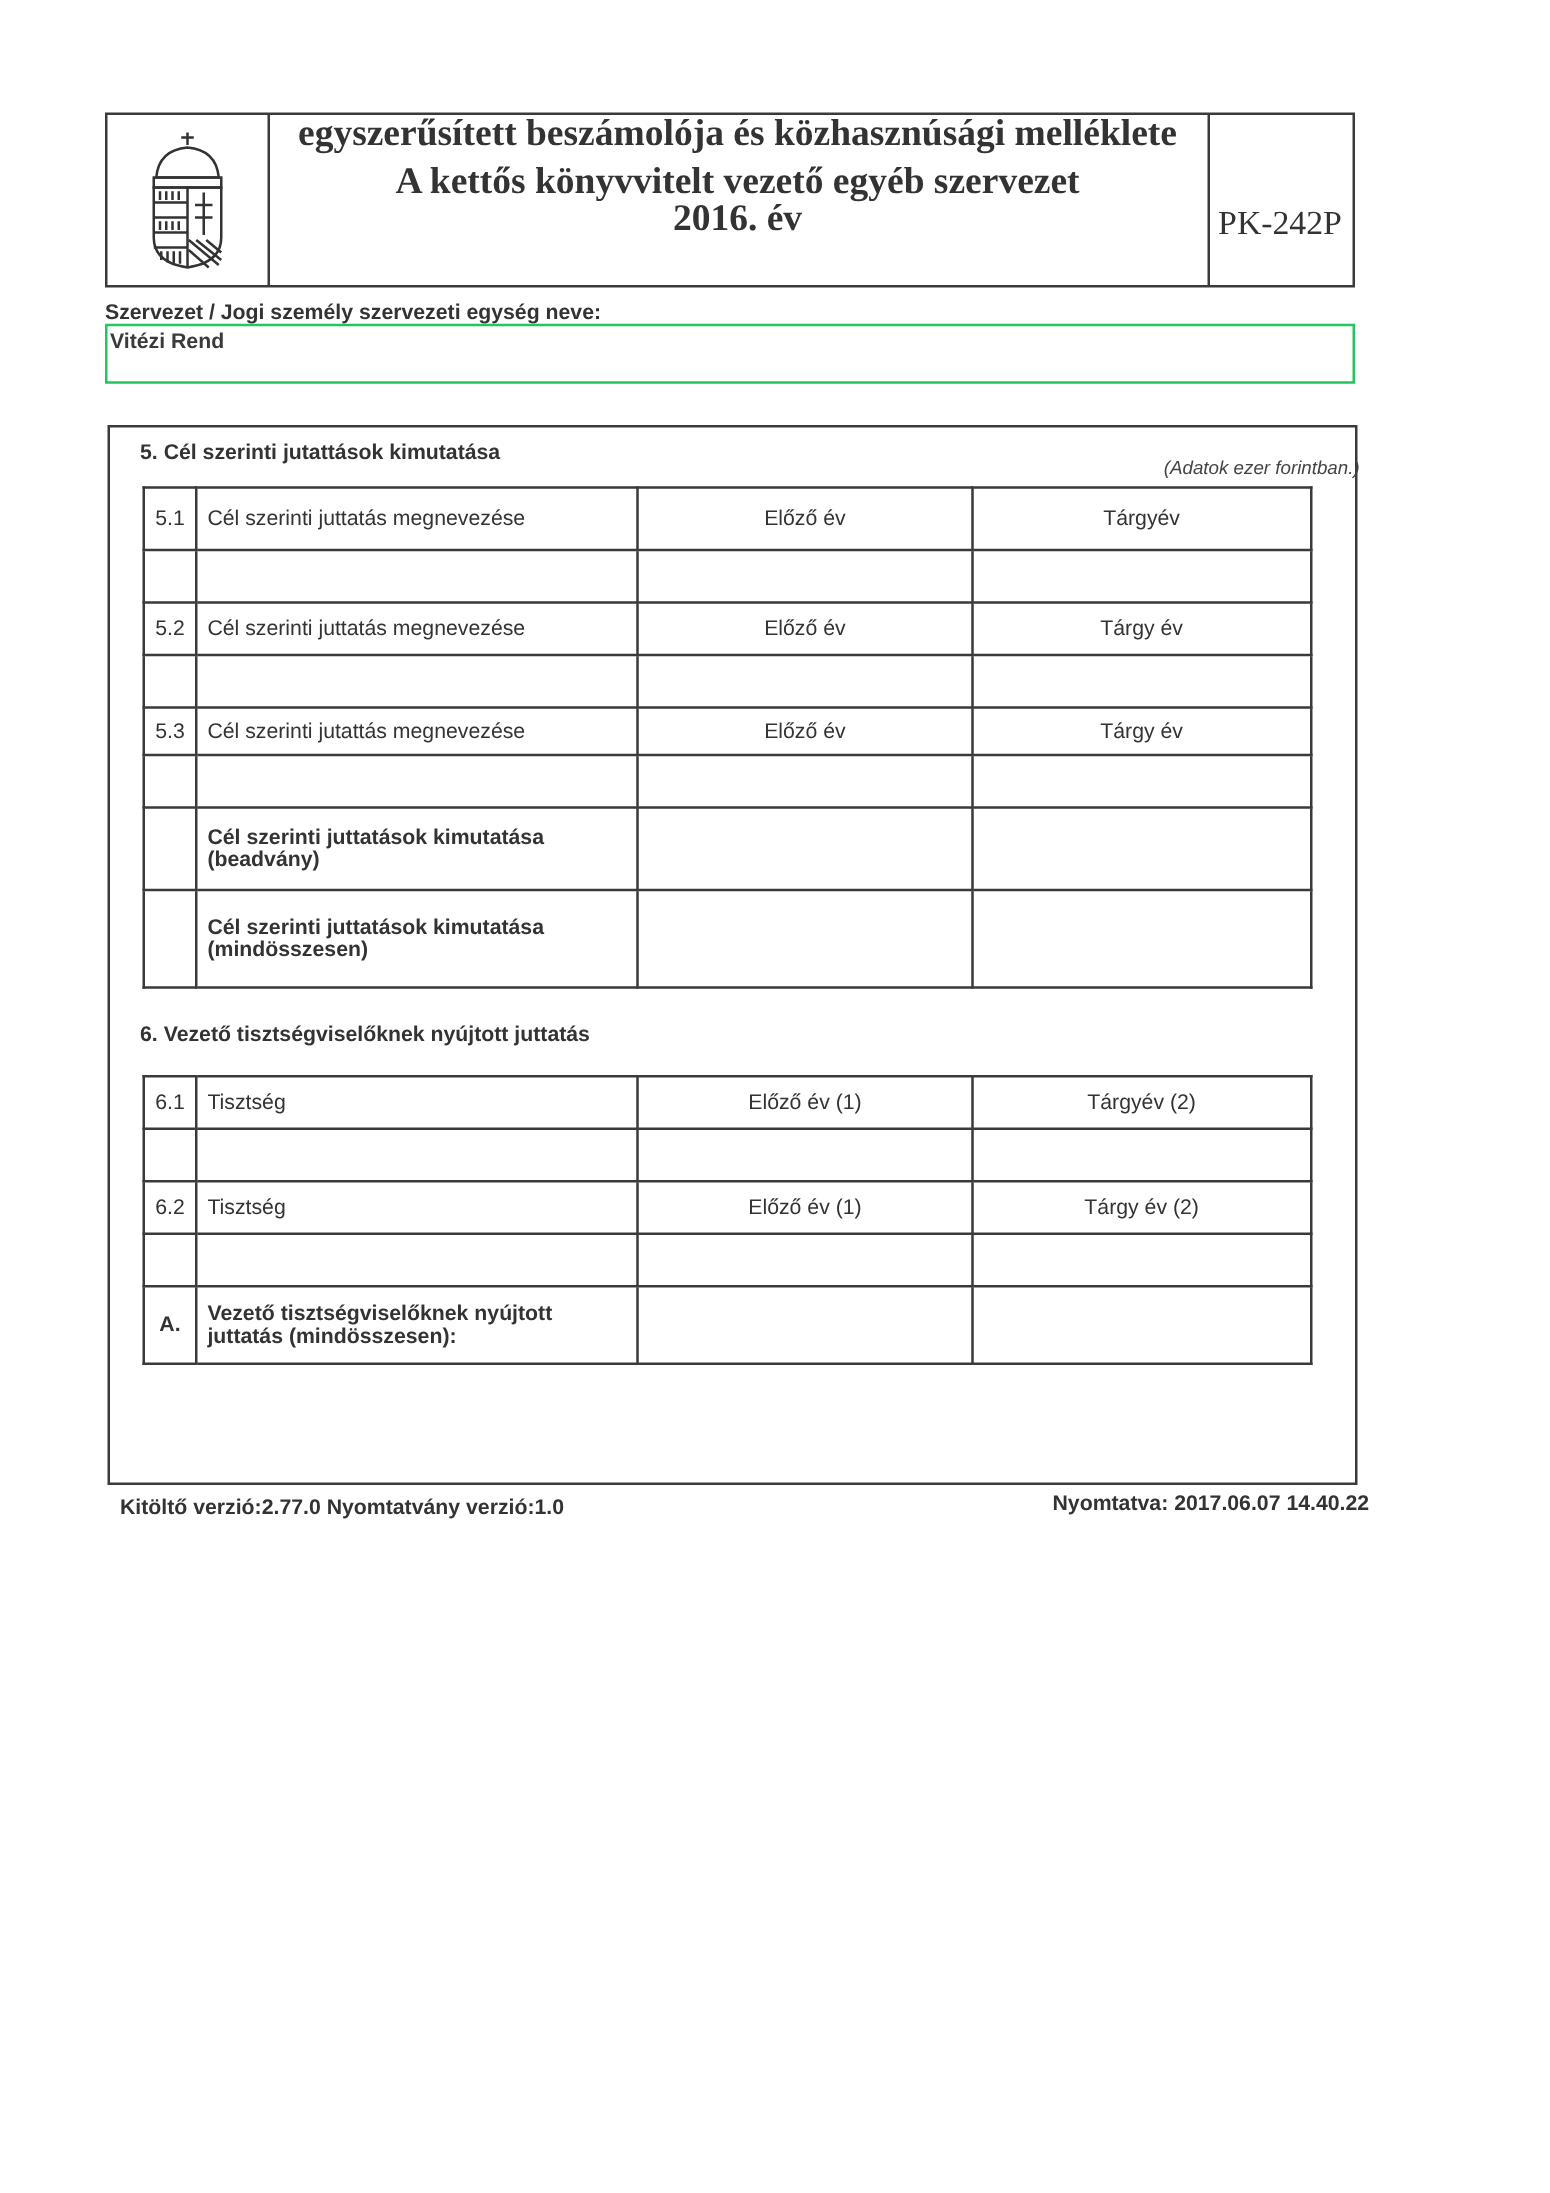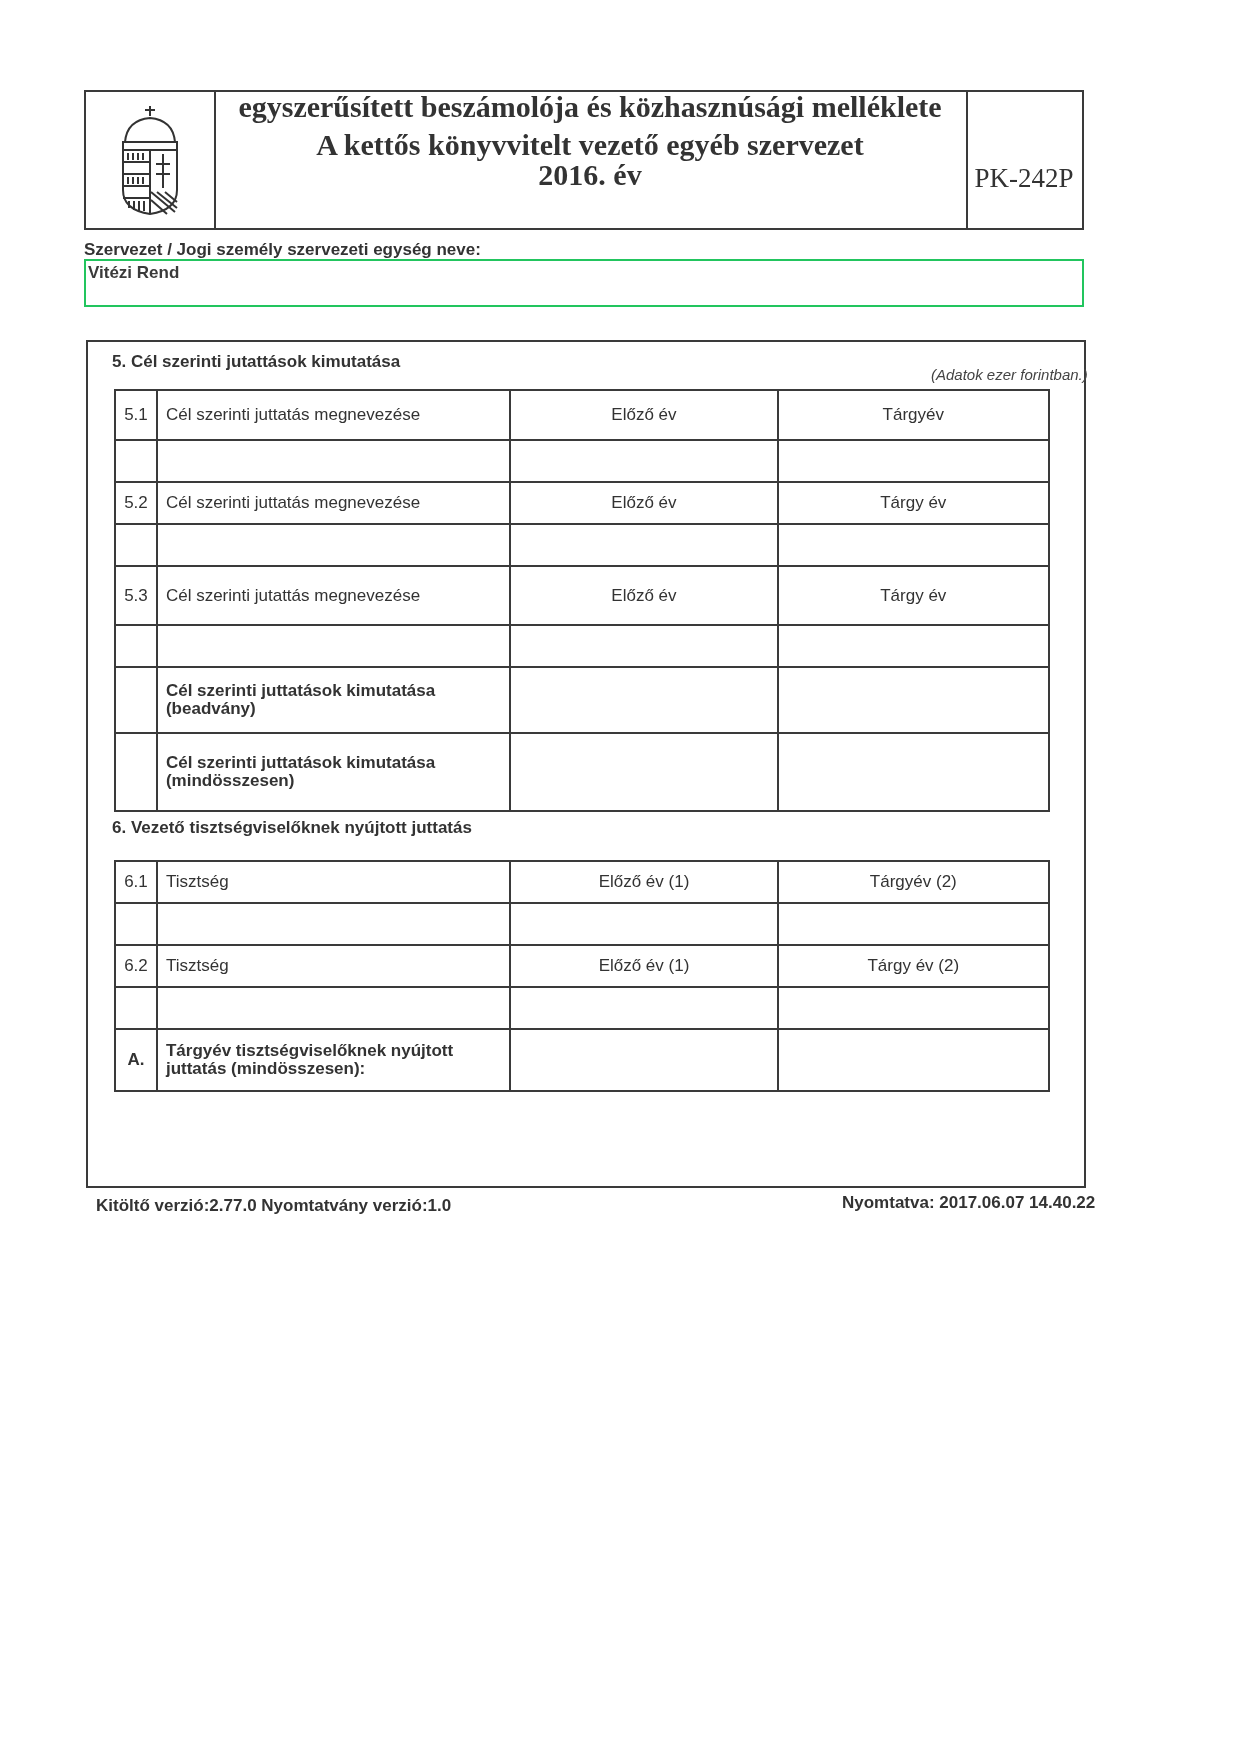--- a/index.html
+++ b/index.html
@@ -105,21 +105,21 @@
     <td class="lbl">Cél szerinti juttatás megnevezése</td>
     <td class="ctr">Előző év</td>
     <td class="ctr">Tárgy év</td>
   </tr>
   <tr style="height:42px">
     <td></td>
     <td></td>
     <td></td>
     <td></td>
   </tr>
-  <tr style="height:59px">
+  <tr style="height:38px">
     <td class="num">5.3</td>
     <td class="lbl">Cél szerinti jutattás megnevezése</td>
     <td class="ctr">Előző év</td>
     <td class="ctr">Tárgy év</td>
   </tr>
   <tr style="height:42px">
     <td></td>
     <td></td>
     <td></td>
     <td></td>
@@ -175,21 +175,21 @@
   </tr>
   <tr style="height:42px">
     <td></td>
     <td></td>
     <td></td>
     <td></td>
   </tr>
   <tr style="height:62px">
     <td class="num" style="font-weight:bold">A.</td>
     <td class="bold">
-      <div>Tárgyév tisztségviselőknek nyújtott</div>
+      <div>Vezető tisztségviselőknek nyújtott</div>
       <div>juttatás (mindösszesen):</div>
     </td>
     <td></td>
     <td></td>
   </tr>
 </tbody>
   </table>
 
 <div class="abs footer-left">Kitöltő verzió:2.77.0 Nyomtatvány verzió:1.0</div>
 <div class="abs footer-right">Nyomtatva: 2017.06.07 14.40.22</div>

